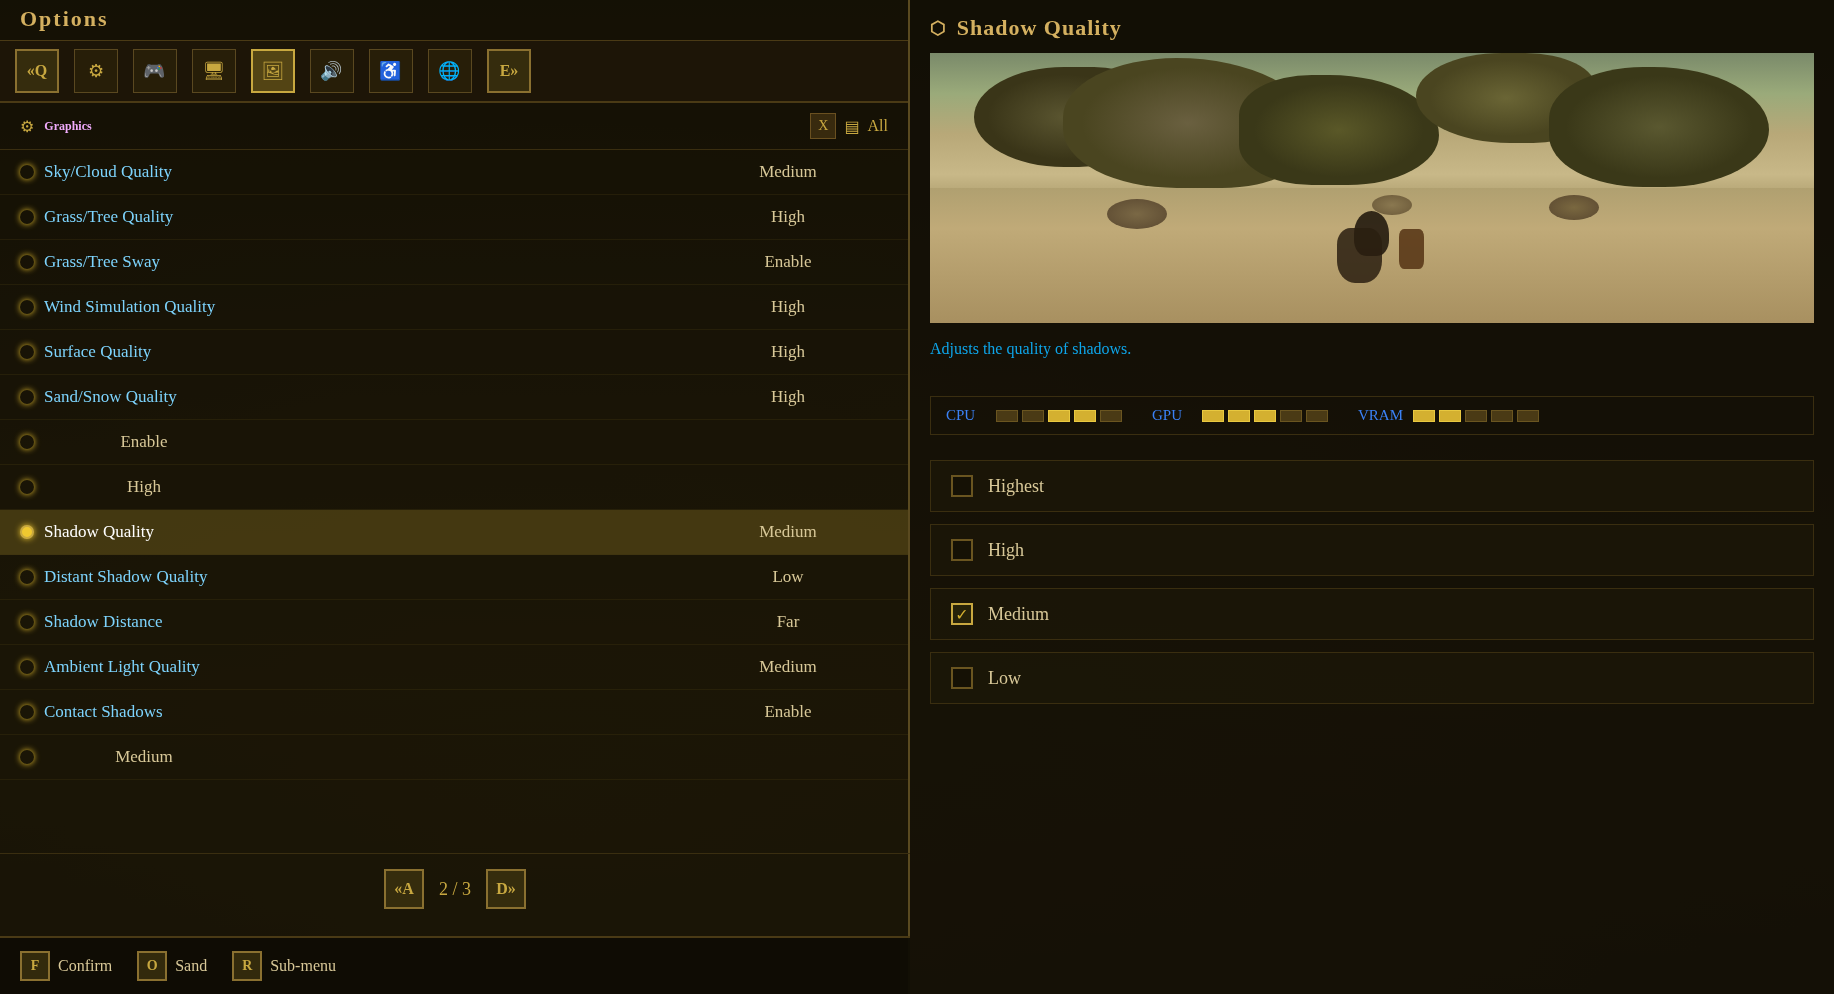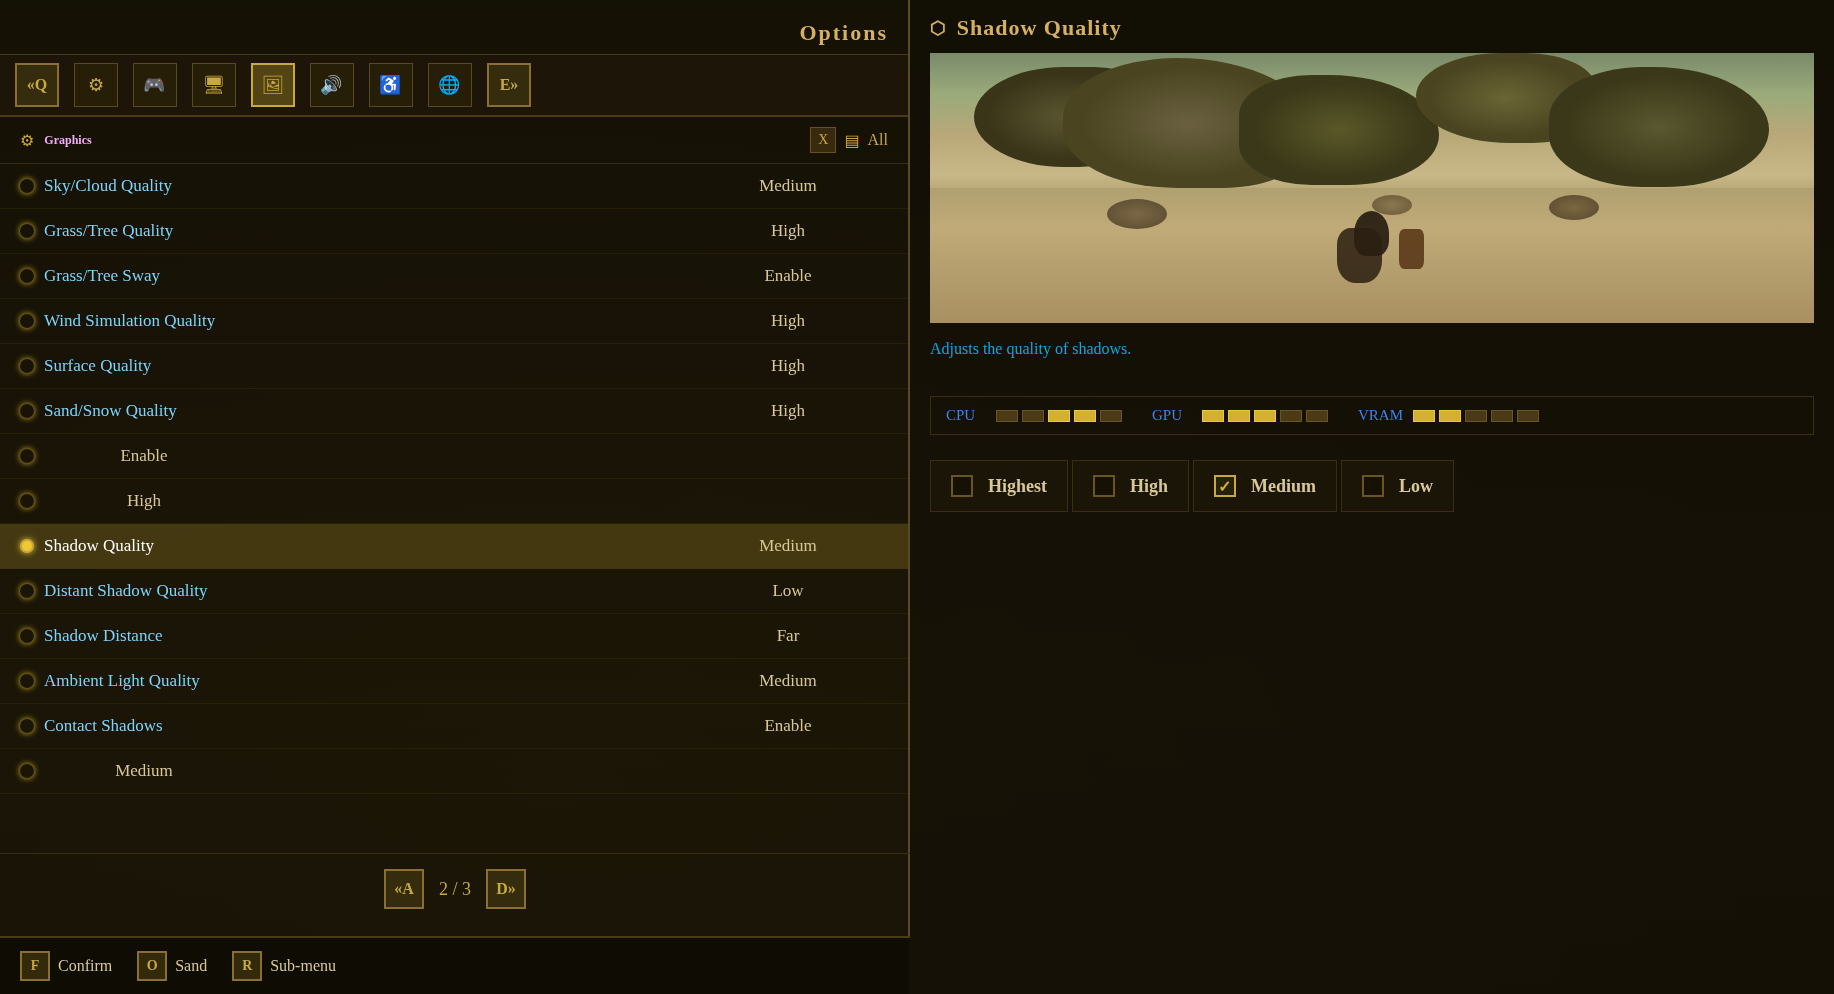--- a/index.html
+++ b/index.html
@@ -29,23 +29,22 @@
       left: 0;
       top: 0;
       width: 910px;
       height: 994px;
       background: rgba(20, 16, 5, 0.85);
       border-right: 2px solid #5a4a20;
     }
 
     
     .title-bar {
-      padding: 20px 20px 8px 20px;
+      padding: 6px 20px 8px 20px;
       border-bottom: 1px solid #4a3a15;
-      text-align: right;
     }
 
     .title-text {
       color: #d4b060;
       font-size: 22px;
       font-weight: bold;
       letter-spacing: 2px;
     }
 
     
@@ -351,23 +350,22 @@
     }
 
     .resource-dot.filled {
       background: #d4b030;
       border-color: #e8c840;
     }
 
     
     .options-list {
       display: flex;
-      flex-direction: row;
-      gap: 4px;
-      font-weight: bold;
+      flex-direction: column;
+      gap: 12px;
     }
 
     .option-item {
       display: flex;
       align-items: center;
       padding: 14px 20px;
       border: 1px solid #3a2e10;
       background: rgba(30, 25, 8, 0.6);
       cursor: pointer;
       gap: 15px;

